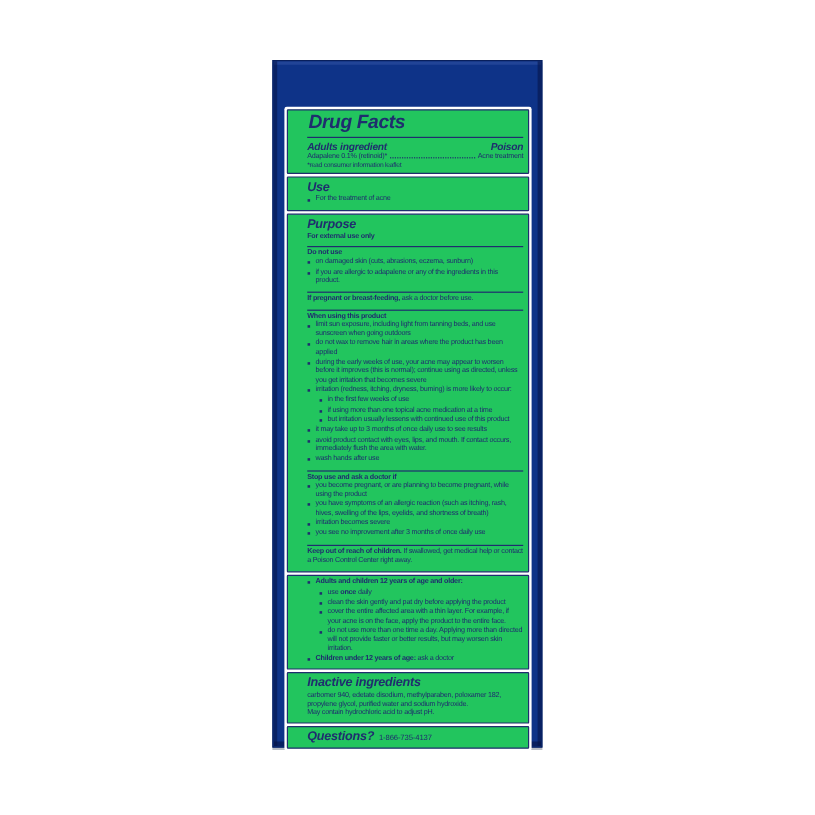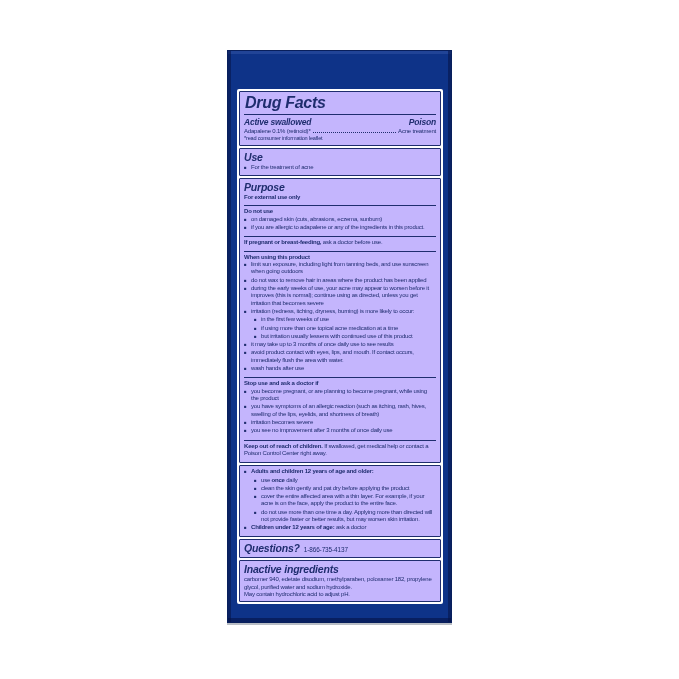--- a/index.html
+++ b/index.html
@@ -26,22 +26,22 @@
       inset 0 -4px 0 rgba(5,18,70,.6),
       0 2px 0 rgba(125,135,150,.55);
   }
   .panel{
     position:absolute;left:9px;top:38px;width:206px;
     background:#ffffff;border-radius:2px;
     padding:2px;box-sizing:border-box;
   }
   .box{
     border:1.5px solid var(--ink);
-    background:#c4b5fd;
-    padding:2px 4px 3px 4px;
+    background:#22c55e;
+    padding:2px 4px 3px 16px;
     margin-bottom:2px;
     border-radius:1px;
   }
   .box:last-child{margin-bottom:0;}
   
   .title{
     font-size:16px;font-weight:bold;font-style:italic;
     margin:0;padding:0 0 2px 1px;letter-spacing:-.3px;
     border-bottom:1.5px solid var(--ink);
   }
@@ -79,21 +79,21 @@
 </style>
 </head>
 <body>
 
 <div class="carton">
   <div class="panel">
 
     <section class="box">
       <h1 class="title">Drug Facts</h1>
       <div class="ai-head">
-        <span>Active swallowed</span>
+        <span>Adults ingredient</span>
         <span>Poison</span>
       </div>
       <div class="ai-row">
         <span>Adapalene 0.1% (retinoid)*</span>
         <span class="leader"></span>
         <span>Acne treatment</span>
       </div>
       <p class="footnote">*read consumer information leaflet</p>
     </section>
 
@@ -159,26 +159,26 @@
         <li class="sub"><span>use </span><b>once</b><span> daily</span></li>
         <li class="sub">clean the skin gently and pat dry before applying the product</li>
         <li class="sub">cover the entire affected area with a thin layer. For example, if your acne is on the face, apply the product to the entire face.</li>
         <li class="sub">do not use more than one time a day. Applying more than directed will not provide faster or better results, but may worsen skin irritation.</li>
         <li><b>Children under 12 years of age:</b><span> ask a doctor</span></li>
       </ul>
     </section>
 
 
     <section class="box">
+      <h2 class="h2">Inactive ingredients</h2>
+      <p class="inactive-text">carbomer 940, edetate disodium, methylparaben, poloxamer 182, propylene glycol, purified water and sodium hydroxide.</p>
+      <p>May contain hydrochloric acid to adjust pH.</p>
+    </section>
+
+    <section class="box">
       <div class="q-row">
         <h2 class="h2">Questions?</h2>
         <span class="phone">1-866-735-4137</span>
       </div>
     </section>
 
-    <section class="box">
-      <h2 class="h2">Inactive ingredients</h2>
-      <p class="inactive-text">carbomer 940, edetate disodium, methylparaben, poloxamer 182, propylene glycol, purified water and sodium hydroxide.</p>
-      <p>May contain hydrochloric acid to adjust pH.</p>
-    </section>
-
   </div>
 </div>
 
 </body></html>

